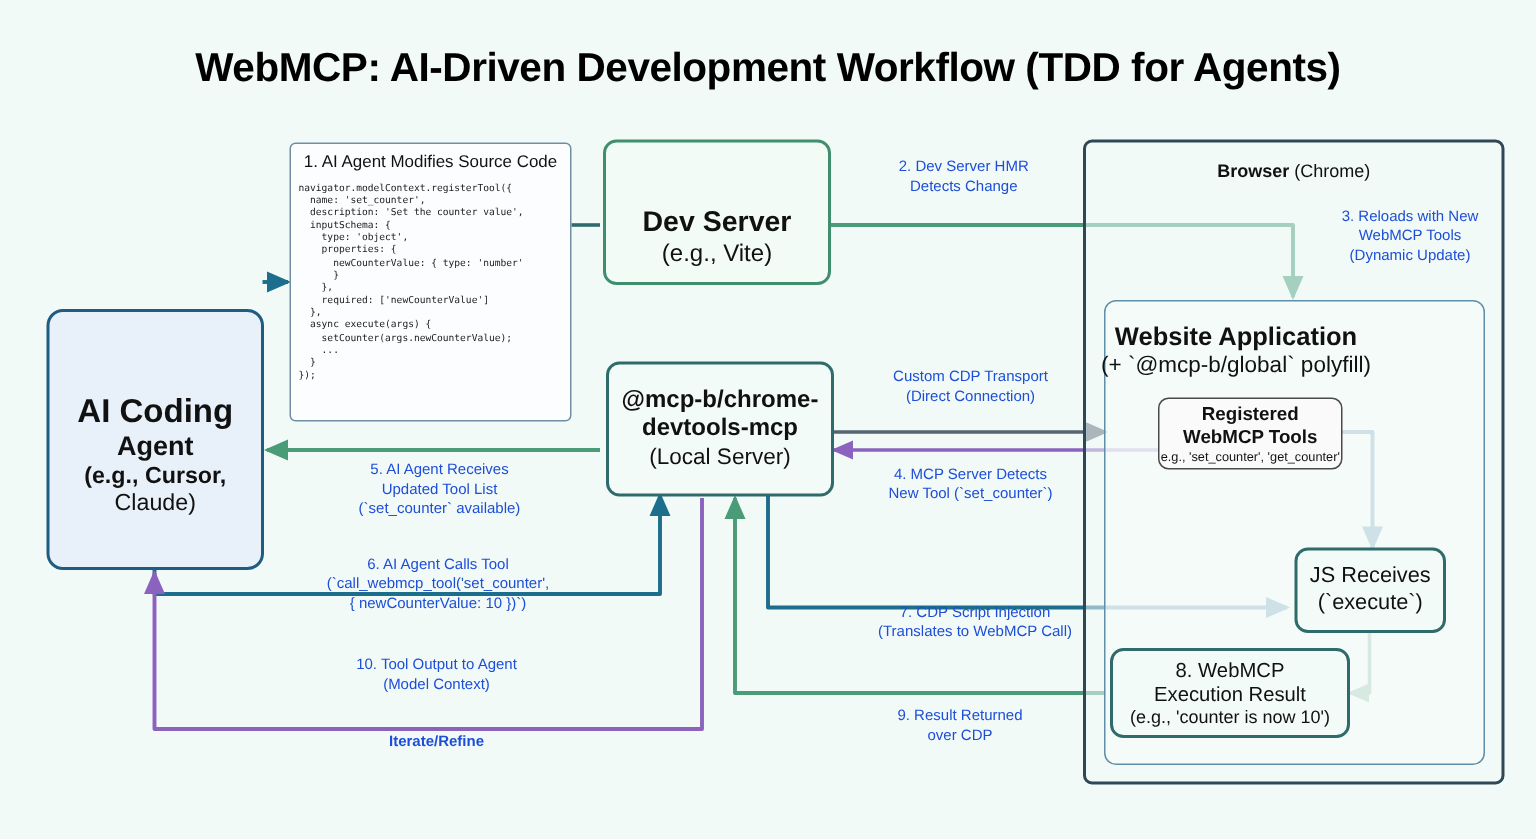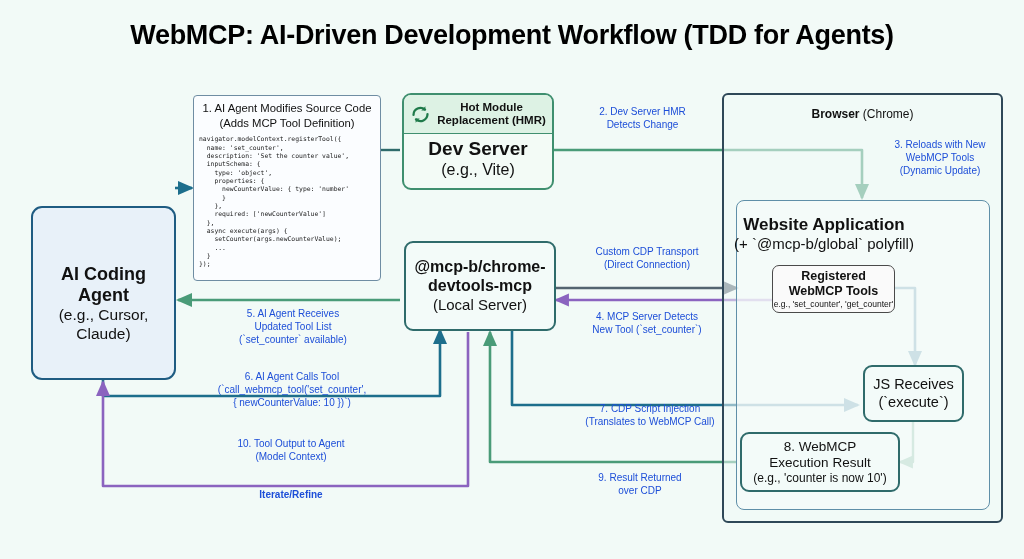--- a/index.html
+++ b/index.html
@@ -12,21 +12,21 @@
     position:relative;
   }
   #stage{position:absolute;left:0;top:0;width:1024px;height:559px;}
   svg#wires{position:absolute;left:0;top:0;width:1024px;height:559px;}
 
   .node{position:absolute;box-sizing:border-box;display:flex;flex-direction:column;
         align-items:center;justify-content:center;text-align:center;}
 
   
   #title{
-    position:absolute;left:0;top:20px;width:1024px;text-align:center;
+    position:absolute;left:0;top:30px;width:1024px;text-align:center;
     font-size:27px;font-weight:bold;letter-spacing:-0.3px;color:#000;
   }
 
   
   .group{
     position:absolute;box-sizing:border-box;
     border:2px solid #2f4858;border-radius:6px;background:rgba(240,250,247,0.55);
   }
   .group-title{
     position:absolute;width:100%;text-align:center;font-size:12px;font-weight:bold;
@@ -155,62 +155,49 @@
     <div class="t2" style="font-size:14.5px;">(`execute`)</div>
   </div>
 
   <div class="box b-teal" style="left:740px;top:432px;width:160px;height:60px;">
     <div class="t2" style="font-size:13.5px;">8. WebMCP</div>
     <div class="t2" style="font-size:13.5px;">Execution Result</div>
     <div class="t2" style="font-size:12px;">(e.g., 'counter is now 10')</div>
   </div>
 
   <div class="box b-blue" style="left:31px;top:206px;width:145px;height:174px;border-radius:11px;">
-    <div class="t1" style="font-size:18px;margin-top:21px;">AI Coding</div>
+    <div class="t1" style="font-size:22px;margin-top:21px;">AI Coding</div>
     <div class="t1" style="font-size:18px;">Agent</div>
-    <div class="t2" style="font-size:15.5px;">(e.g., Cursor,</div>
+    <div class="t2" style="font-size:15.5px;font-weight:bold;">(e.g., Cursor,</div>
     <div class="t2" style="font-size:15.5px;">Claude)</div>
   </div>
 
   <div id="code-card">
     <div id="code-head">
       <div>1. AI Agent Modifies Source Code</div>
-      <div>(Adds MCP Tool Definition)</div>
     </div>
     <div id="code-body">navigator.modelContext.registerTool({
   name: 'set_counter',
   description: 'Set the counter value',
   inputSchema: {
     type: 'object',
     properties: {
       newCounterValue: { type: 'number'
       }
     },
     required: ['newCounterValue']
   },
   async execute(args) {
     setCounter(args.newCounterValue);
     ...
   }
 });</div>
   </div>
 
   <div class="box b-green" style="left:402px;top:93px;width:152px;height:97px;">
-    <div id="hmr-strip">
-      <svg width="21" height="21" viewBox="0 0 24 24">
-        <path d="M20 11.5a8 8 0 0 1-13.2 6.1" fill="none" stroke="#1f7a4a" stroke-width="2.6" stroke-linecap="round"></path>
-        <path d="M4 12.5a8 8 0 0 1 13.2-6.1" fill="none" stroke="#1f7a4a" stroke-width="2.6" stroke-linecap="round"></path>
-        <path d="M17.6 2.6 L17.6 7.3 L12.9 7.3 Z" fill="#1f7a4a"></path>
-        <path d="M6.4 21.4 L6.4 16.7 L11.1 16.7 Z" fill="#1f7a4a"></path>
-      </svg>
-      <div class="hmr-text">
-        <div>Hot Module</div>
-        <div>Replacement (HMR)</div>
-      </div>
-    </div>
     <div style="margin-top:34px;">
       <div class="t1" style="font-size:19px;">Dev Server</div>
       <div class="t2" style="font-size:16px;">(e.g., Vite)</div>
     </div>
   </div>
 
   <div class="box b-teal" style="left:404px;top:241px;width:152px;height:90px;">
     <div class="t1" style="font-size:16px;">@mcp-b/chrome-</div>
     <div class="t1" style="font-size:16px;">devtools-mcp</div>
     <div class="t2" style="font-size:15px;">(Local Server)</div>

